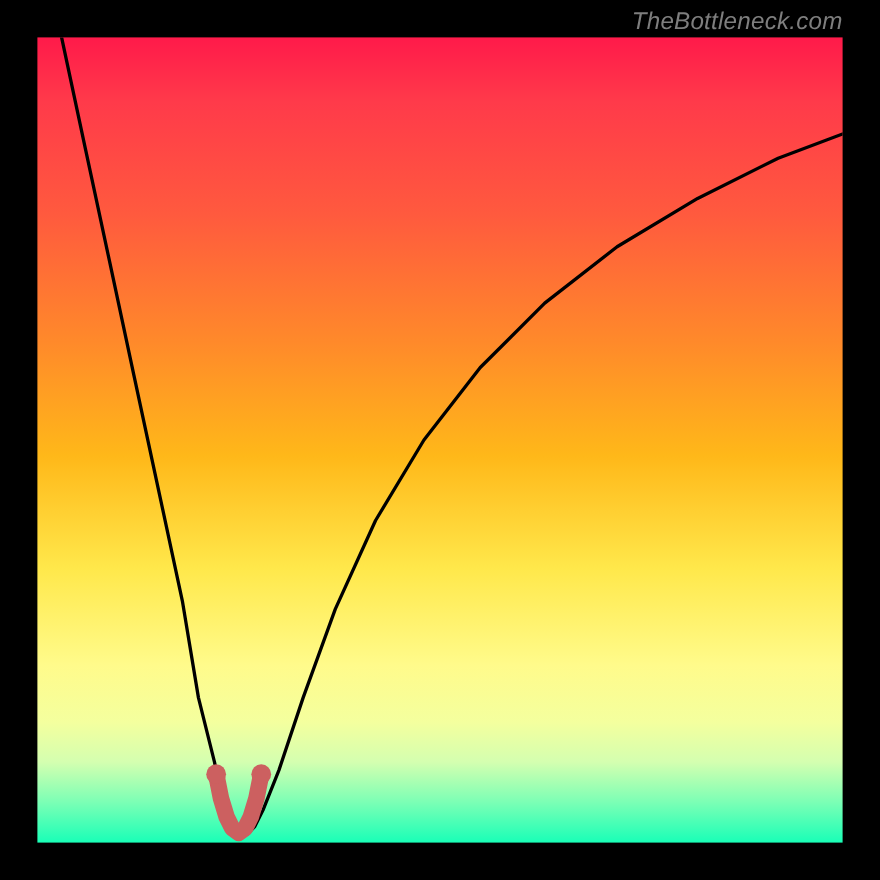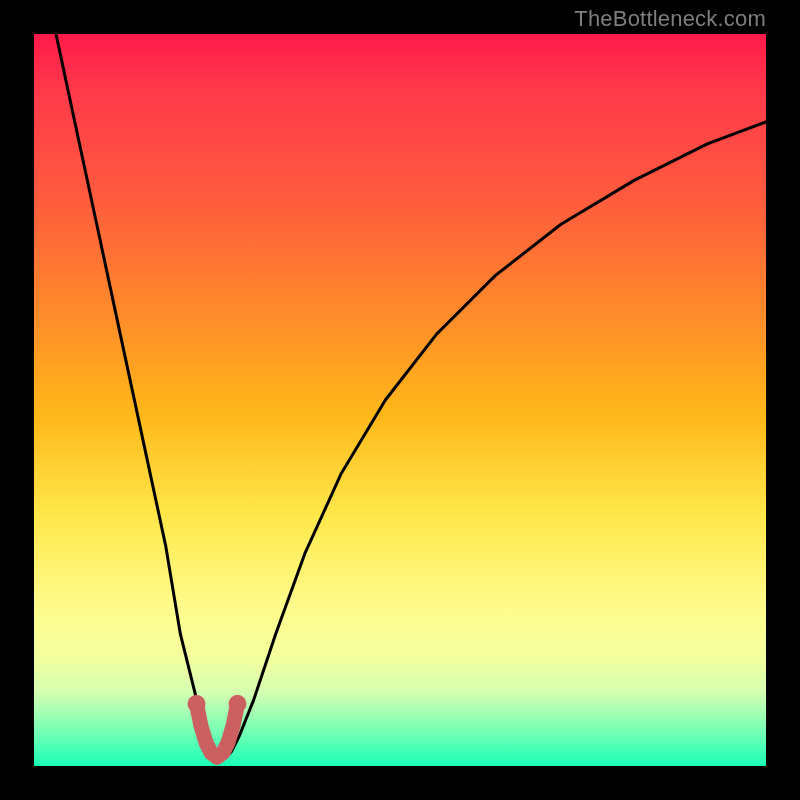--- a/index.html
+++ b/index.html
@@ -40,20 +40,21 @@
     );
   }
   .watermark {
     position: absolute;
     right: 34px;
     top: 6px;
     color: #7e7e7e;
     font-family: Arial, Helvetica, sans-serif;
     font-size: 22px;
     letter-spacing: 0.2px;
+    font-style: italic;
   }
   svg {
     position: absolute;
     left: 0;
     top: 0;
   }
 </style>
 </head>
 <body>
 

